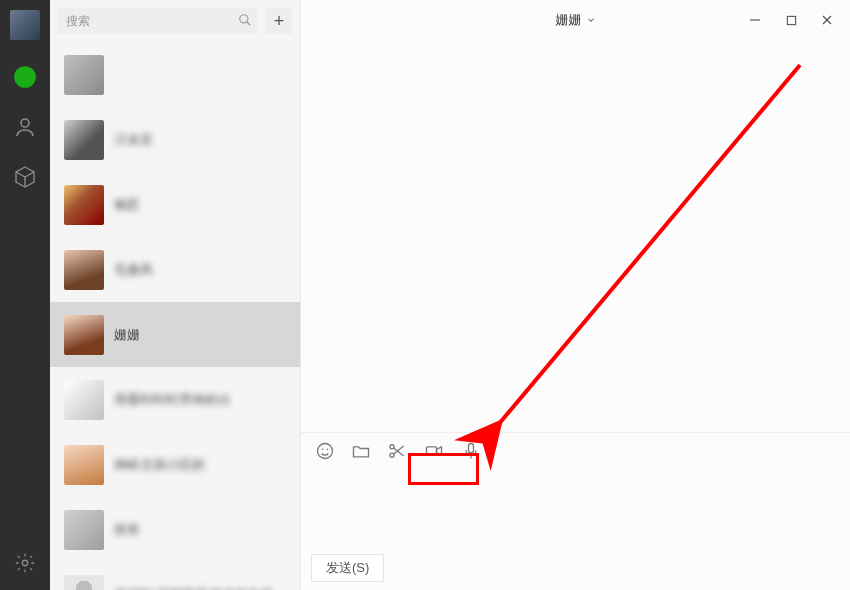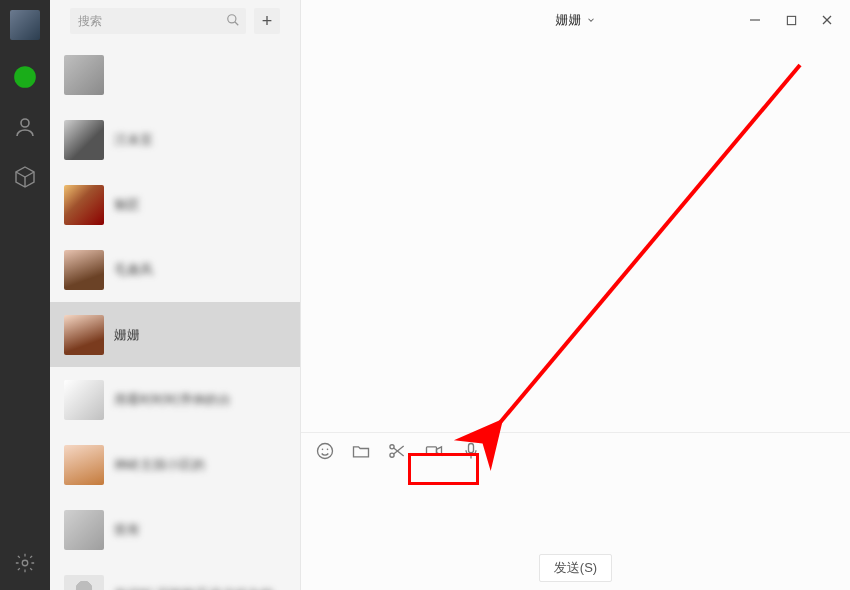--- a/index.html
+++ b/index.html
@@ -6,21 +6,21 @@
   #app{width:850px;height:590px;position:relative;background:#f5f5f5;display:flex;}
   
   .nav{width:50px;background:#2e2e2e;display:flex;flex-direction:column;align-items:center;}
   .nav .avatar{width:30px;height:30px;margin-top:10px;background:linear-gradient(135deg,#6b7a8f,#2c3e50);border-radius:2px;}
   .nav .nav-icon{width:26px;height:26px;margin-top:24px;display:flex;align-items:center;justify-content:center;color:#8a8a8a;cursor:pointer;}
   .nav .nav-icon.active svg circle{fill:#1aad19;}
   .nav .spacer{flex:1;}
   .nav .settings{margin-bottom:14px;}
   
   .list{width:250px;background:#f5f5f5;display:flex;flex-direction:column;border-right:1px solid #e7e7e7;}
-  .search-row{display:flex;align-items:flex-end;padding:8px 20px;gap:8px;}
+  .search-row{display:flex;align-items:flex-end;padding:8px 8px;gap:8px;}
   .search-box{flex:1;position:relative;}
   .search-box input{width:100%;height:26px;border:none;background:#eee;border-radius:2px;padding:0 26px 0 8px;font-size:12px;color:#555;outline:none;box-sizing:border-box;}
   .search-box input::placeholder{color:#9a9a9a;}
   .search-box .mag{position:absolute;right:6px;top:5px;color:#8a8a8a;}
   .add-btn{width:26px;height:26px;background:#eee;border-radius:2px;display:flex;align-items:center;justify-content:center;color:#555;font-size:18px;line-height:1;cursor:pointer;}
   .chats{flex:1;overflow:hidden;}
   .chat-item{height:65px;display:flex;align-items:center;padding:0 14px;gap:10px;cursor:pointer;}
   .chat-item.selected{background:#d7d7d7;}
   .chat-item .av{width:40px;height:40px;border-radius:2px;flex-shrink:0;}
   .chat-item .name{flex:1;white-space:nowrap;overflow:hidden;text-overflow:ellipsis;color:#444;}
@@ -40,21 +40,21 @@
   
   .main{flex:1;display:flex;flex-direction:column;background:#fcfcfc;}
   .titlebar{height:40px;display:flex;align-items:center;position:relative;}
   .titlebar .title{position:absolute;left:50%;transform:translateX(-50%);display:flex;align-items:center;gap:4px;color:#333;}
   .titlebar .win-ctrls{margin-left:auto;margin-right:6px;display:flex;gap:2px;}
   .win-btn{width:34px;height:28px;display:flex;align-items:center;justify-content:center;color:#555;cursor:pointer;}
   .messages{flex:1;}
   .toolbar{border-top:1px solid #ececec;padding:8px 14px 4px;display:flex;gap:16px;color:#8a8a8a;align-items:center;}
   .toolbar .tool{cursor:pointer;display:flex;align-items:center;}
   .input-area{height:85px;padding:0 14px;}
-  .footer{display:flex;justify-content:center;padding:4px 10px 8px;}
+  .footer{display:flex;justify-content:flex-start;padding:4px 10px 8px;}
   .send-btn{border:1px solid #e5e5e5;background:#fff;padding:4px 14px;font-size:13px;color:#555;cursor:pointer;border-radius:2px;}
   
   .annot{position:absolute;pointer-events:none;}
   .annot-box{position:absolute;border:3px solid red;}
   svg{display:block;}
 </style>
 </head>
 <body>
 
 <div id="app">

